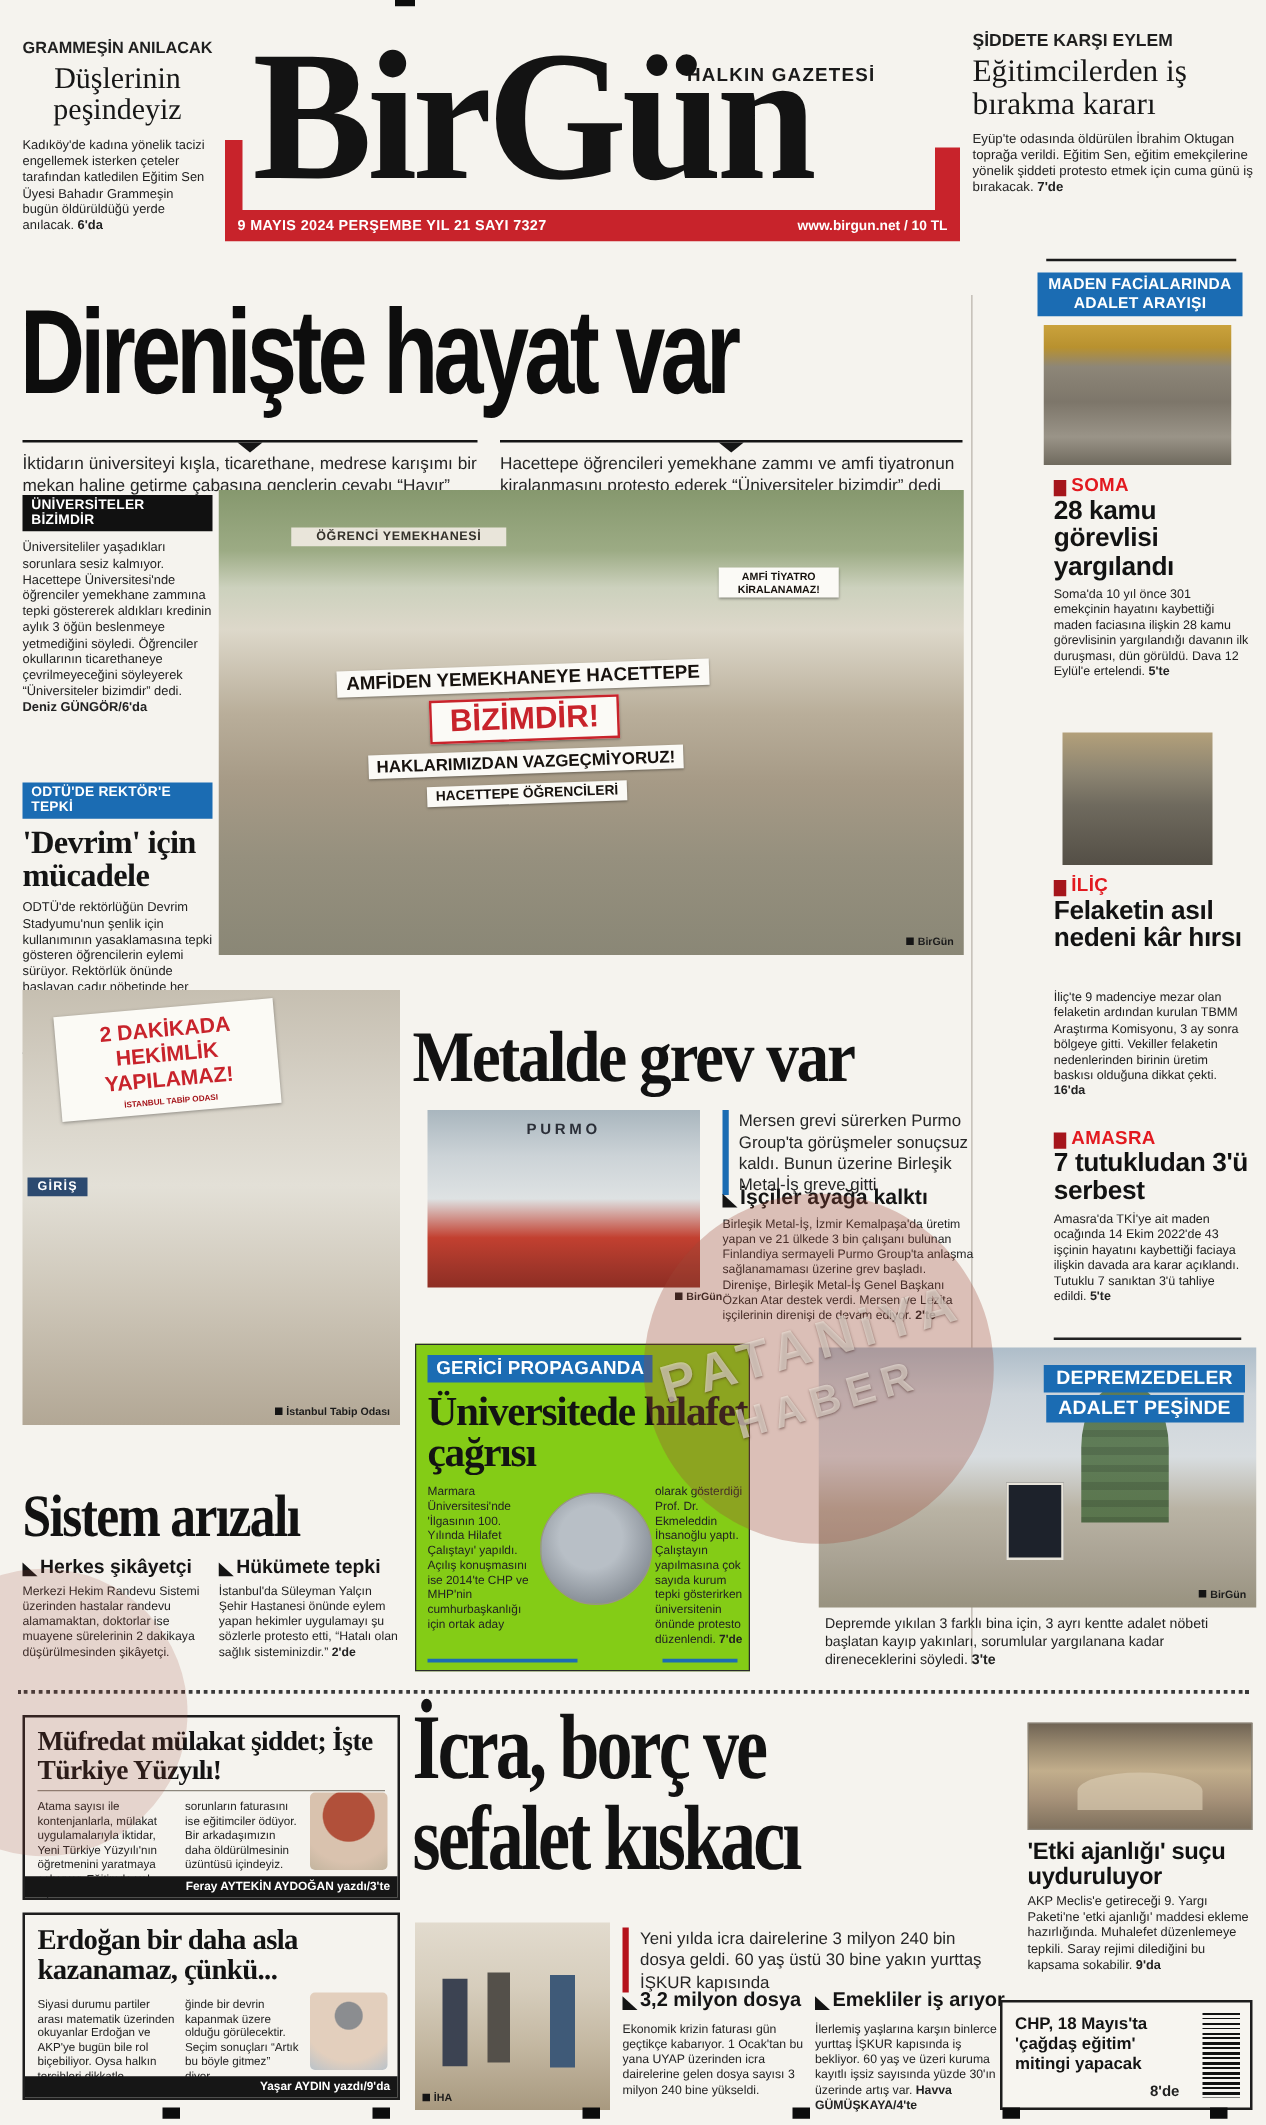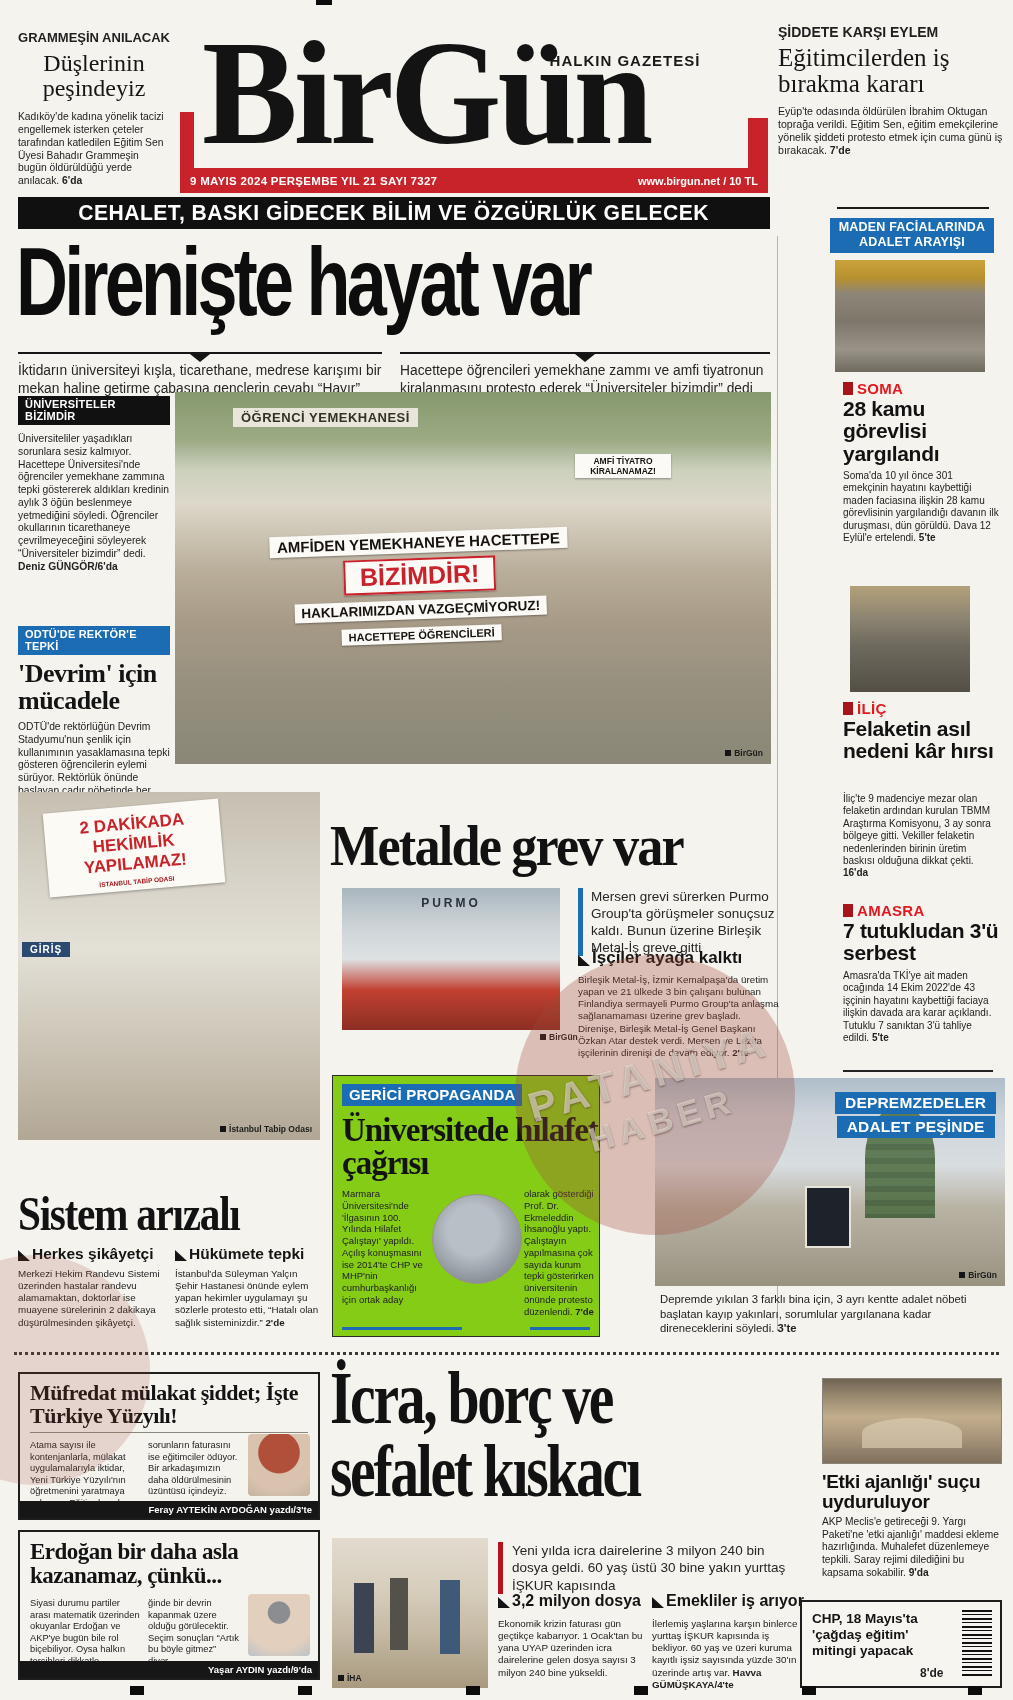--- a/index.html
+++ b/index.html
@@ -6,21 +6,21 @@
   #page{position:relative;width:1013px;height:1700px;margin:0 auto;background:#f5f3ee;
         font-family:"Liberation Sans",sans-serif;color:#1f1f1f;overflow:hidden}
   .abs{position:absolute}
   .serif{font-family:"Liberation Serif",serif}
   .b{font-weight:bold}
   .ph{position:absolute;overflow:hidden}
   .body{font-size:10.3px;line-height:1.24;color:#222}
   .lab{color:#fff;font-weight:bold;display:inline-block;padding:2px 7px 3px;font-size:12px;letter-spacing:.2px}
   .lab-black{background:#111}
   .lab-blue{background:#1b6cb3}
-  .tagrow{display:flex;align-items:center;gap:4px;font-weight:bold;color:#e2191f;font-size:15px;letter-spacing:.3px}
+  .tagrow{display:flex;align-items:flex-end;gap:4px;font-weight:bold;color:#e2191f;font-size:15px;letter-spacing:.3px}
   .tagsq{display:inline-block;width:10px;height:13px;background:#a5151b}
   .sh{display:flex;align-items:flex-end;gap:2px;font-weight:bold;color:#141414}
   .tri{display:inline-block;width:0;height:0;border-bottom:11px solid #141414;border-right:12px solid transparent;margin-bottom:2px}
   .rule{border-top:2.5px solid #151515;position:relative}
   .rule .tridown{position:absolute;left:50%;top:0;transform:translateX(-50%);width:0;height:0;
         border-top:8px solid #151515;border-left:10px solid transparent;border-right:10px solid transparent}
   .cr{position:absolute;font-size:8.5px;font-weight:bold;color:#1c1c1c;display:flex;align-items:center;gap:3px;z-index:6}
   .cr .sq{display:inline-block;width:6px;height:6px;background:#151515}
   .mainhead{font-weight:bold;font-size:96px;letter-spacing:-5px;color:#0d0d0d;white-space:nowrap;
         transform:scaleX(.75);transform-origin:0 50%;line-height:1}
@@ -61,23 +61,20 @@
     </div>
   </div>
 
   <div class="abs" style="left:778px;top:24px;width:226px">
     <div class="b" style="font-size:14px">ŞİDDETE KARŞI EYLEM</div>
     <div class="serif" style="font-size:25px;line-height:1.02;margin-top:5px;color:#161616">Eğitimcilerden iş bırakma kararı</div>
     <p class="body" style="margin:9px 0 0;font-size:10.6px"><span>Eyüp'te odasında öldürülen İbrahim Oktugan toprağa verildi. Eğitim Sen, eğitim emekçilerine yönelik şiddeti protesto etmek için cuma günü iş bırakacak.</span>
       <b>7'de</b></p>
   </div>
 
-  <div class="abs" style="left:18px;top:197px;width:752px;height:32px;background:#101010;display:flex;align-items:center;justify-content:center">
-    <span class="b" style="color:#fff;font-size:22px;letter-spacing:.5px;white-space:nowrap;transform:scaleX(.96)">CEHALET, BASKI GİDECEK BİLİM VE ÖZGÜRLÜK GELECEK</span>
-  </div>
 
   <div class="abs mainhead" style="left:16px;top:234px">Direnişte hayat var</div>
 
   <div class="abs" style="left:18px;top:352px;width:364px">
     <div class="rule">
         <i class="tridown"></i>
       </div>
     <p class="deck" style="margin:8px 0 0">İktidarın üniversiteyi kışla, ticarethane, medrese karışımı bir mekan haline getirme çabasına gençlerin cevabı “Hayır” oldu</p>
   </div>
   <div class="abs" style="left:400px;top:352px;width:370px">
@@ -94,21 +91,21 @@
   </div>
   <div class="abs" style="left:18px;top:626px;width:152px">
     <span class="lab lab-blue" style="font-size:11px">ODTÜ'DE REKTÖR'E TEPKİ</span>
     <div class="serif" style="font-size:26px;font-weight:bold;line-height:1.02;margin-top:6px;letter-spacing:-.5px;color:#141414">'Devrim' için mücadele</div>
     <p class="body" style="margin:7px 0 0">ODTÜ'de rektörlüğün Devrim Stadyumu'nun şenlik için kullanımının yasaklamasına tepki gösteren öğrencilerin eylemi sürüyor. Rektörlük önünde başlayan çadır nöbetinde her gece bir etkinlik var. Üniversite bileşenleri Devrim'i almakta kararlı. ■</p>
     <div style="border-top:1px solid #999;margin-top:6px"></div>
   </div>
 
   <div class="ph" style="left:175px;top:392px;width:596px;height:372px;
        background:linear-gradient(180deg,#86986e 0%,#9cab84 13%,#ccd1bd 21%,#ddd8ca 30%,#b9ae9a 48%,#a69a86 63%,#96907e 79%,#8a8776 100%)">
-    <div class="abs" style="left:58px;top:16px;background:#e9e5da;color:#33302a;font-weight:bold;font-size:13px;padding:2px 8px;letter-spacing:.5px">ÖĞRENCİ YEMEKHANESİ</div>
+    <div class="abs" style="left:58px;top:30px;background:#e9e5da;color:#33302a;font-weight:bold;font-size:10px;padding:2px 20px;letter-spacing:.5px">ÖĞRENCİ YEMEKHANESİ</div>
     <div class="abs" style="left:400px;top:62px;width:96px;text-align:center">
       <span class="strip" style="font-size:8.5px">AMFİ TİYATRO KİRALANAMAZ!</span>
     </div>
     <div class="abs" style="left:80px;top:140px;width:330px;transform:rotate(-2deg);text-align:center">
       <div><span class="strip" style="font-size:15px">AMFİDEN YEMEKHANEYE HACETTEPE</span></div>
       <div style="margin-top:5px"><span class="strip" style="font-size:25px;color:#c8232b;border:2px solid #c8232b;padding:1px 14px">BİZİMDİR!</span></div>
       <div style="margin-top:7px"><span class="strip" style="font-size:13.5px">HAKLARIMIZDAN VAZGEÇMİYORUZ!</span></div>
       <div style="margin-top:6px"><span class="strip" style="font-size:11px">HACETTEPE ÖĞRENCİLERİ</span></div>
     </div>
     <div class="cr" style="right:8px;bottom:6px">

